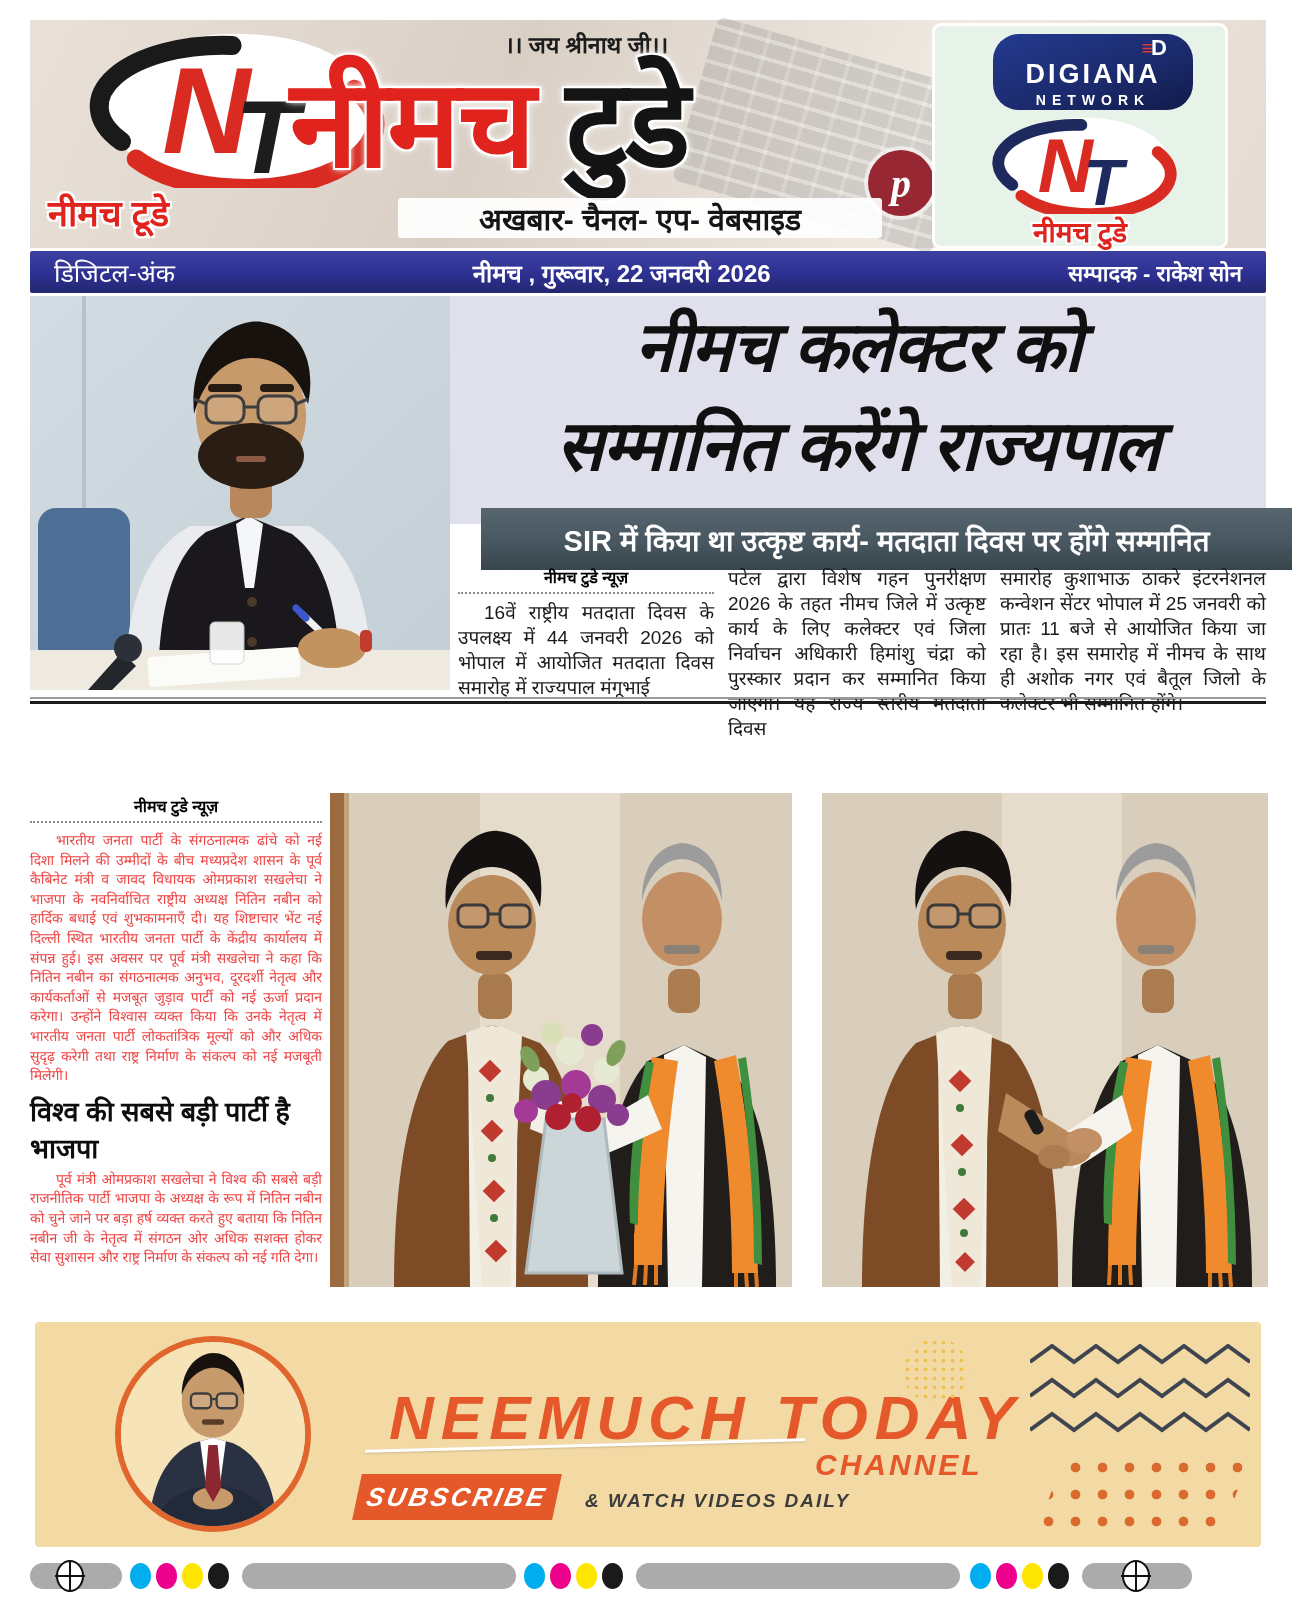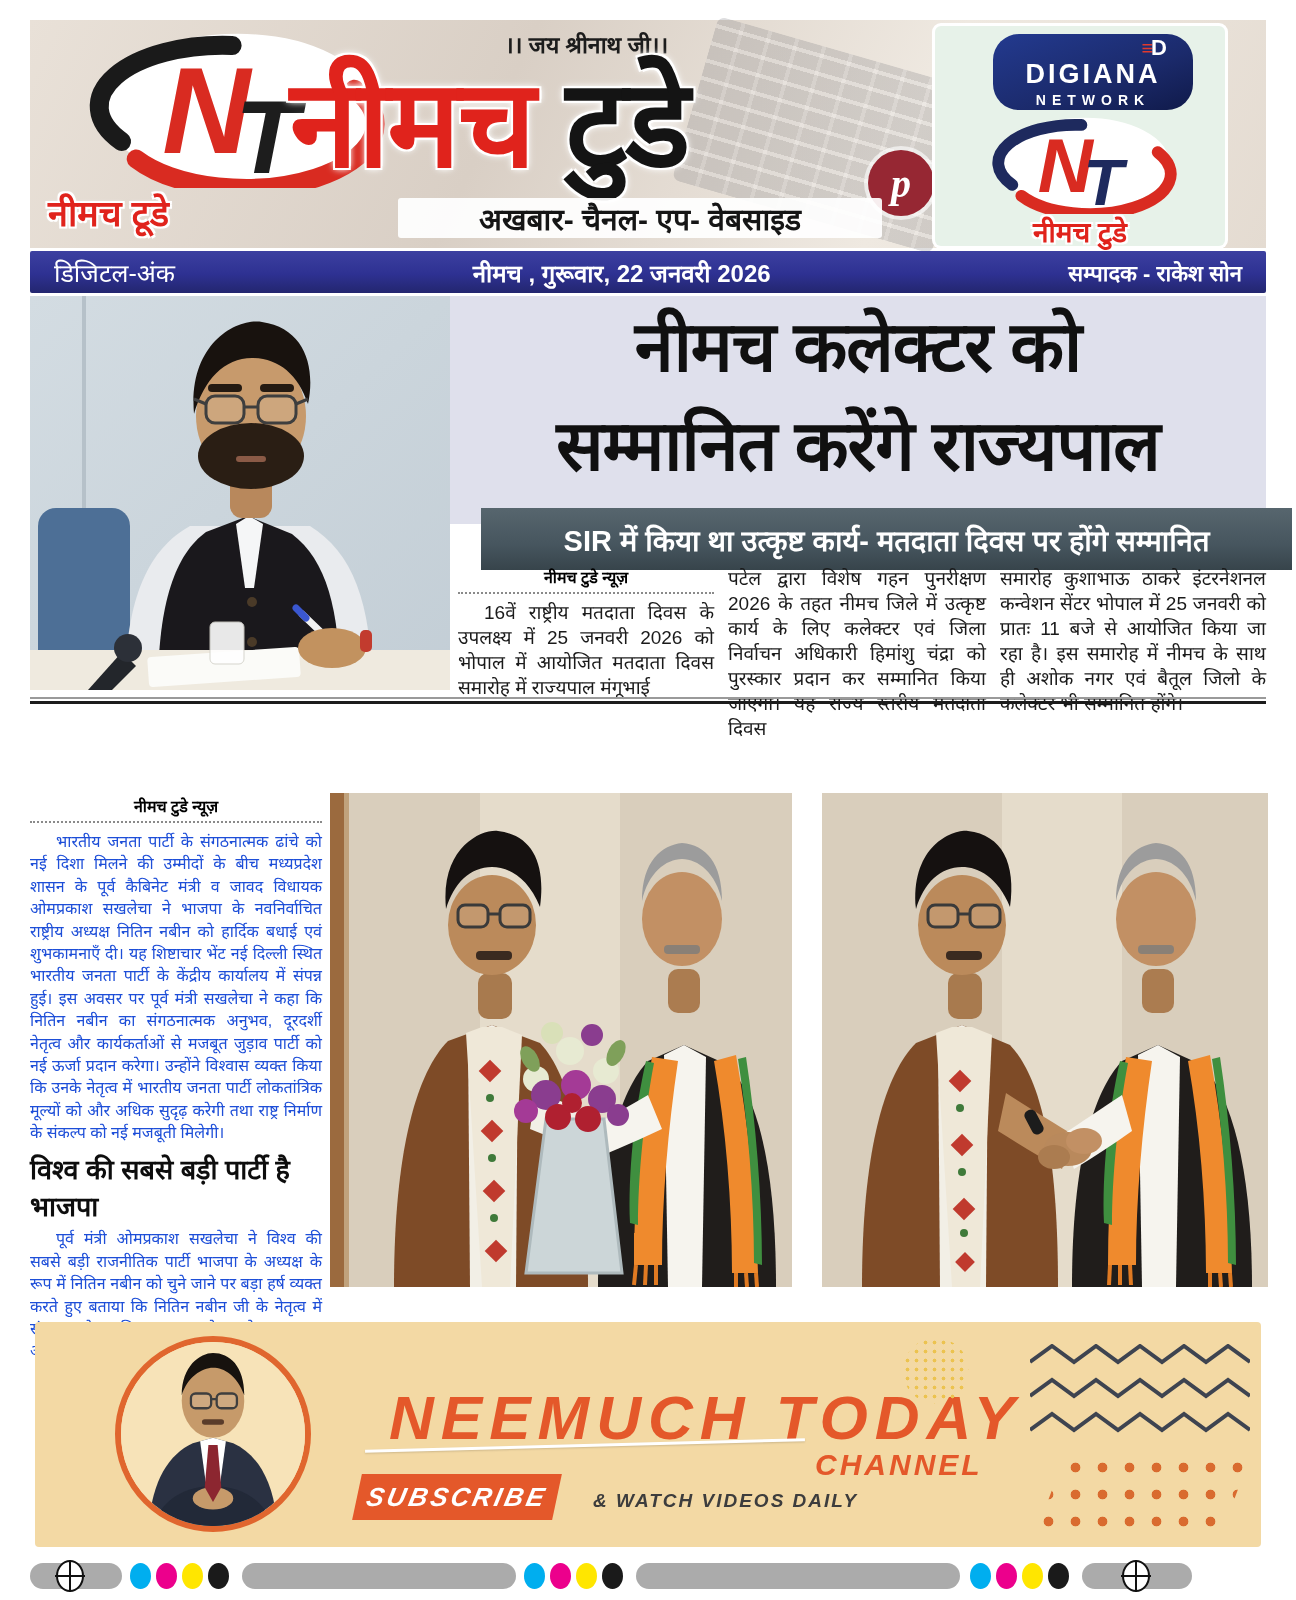--- a/index.html
+++ b/index.html
@@ -53,21 +53,21 @@
   .dotrule{border-top:2px dotted #8a8a8a;}
   .news-col{font-size:19px;line-height:1.32;color:#1a1a1a;text-align:justify;}
   .indent{text-indent:26px;}
   .divider{background:#1c1c1c;}
   .divider2{background:#9a9a9a;}
   
   .headline2{font-size:50px;font-weight:900;white-space:nowrap;letter-spacing:-1px;}
   .headline2 .b{color:#0e0e0e;}
   .headline2 .r{color:var(--accent_red);}
   
-  .story-col{font-size:16px;line-height:1.4;color:#1d4ed8;text-align:justify;}
+  .story-col{font-size:14px;line-height:1.4;color:#ef4444;text-align:justify;}
   .subhead2{font-size:27px;font-weight:900;color:#0d0d0d;padding:6px 0 4px 0;}
   .photo-frame{overflow:hidden;background:#d9cebc;}
   
   .banner{background:var(--banner_bg);border-radius:4px;}
   .banner-title{color:var(--banner_orange);font:italic 900 62px "Liberation Sans",sans-serif;letter-spacing:7px;white-space:nowrap;}
   .banner-strike{background:#fff;transform:rotate(-1.5deg);box-shadow:0 1px 2px rgba(0,0,0,.15);}
   .banner-channel{color:var(--banner_orange);font:italic 900 30px "Liberation Sans",sans-serif;letter-spacing:3px;}
   .banner-watch{color:#3d3d3d;font:italic 700 19px "Liberation Sans",sans-serif;letter-spacing:2px;white-space:nowrap;}
   .subscribe{background:var(--banner_orange);color:#fff;display:flex;align-items:center;justify-content:center;
      font:italic 800 26px "Liberation Sans",sans-serif;letter-spacing:3px;transform:skewX(-12deg);border:none;cursor:pointer;}
@@ -175,32 +175,32 @@
       <rect x="180" y="326" width="34" height="42" rx="5" fill="#ffffff" opacity="0.9" stroke="#d2d1c9"></rect>
       <line x1="272" y1="318" x2="318" y2="362" stroke="#f1f1f1" stroke-width="7" stroke-linecap="round"></line>
       <line x1="266" y1="312" x2="276" y2="322" stroke="#3a57d0" stroke-width="7" stroke-linecap="round"></line>
       <ellipse cx="302" cy="352" rx="34" ry="20" fill="#c2925f"></ellipse>
       <rect x="330" y="334" width="12" height="22" rx="5" fill="#c23b2e"></rect>
       <path d="M58 394 L92 356 L106 370 L82 394 Z" fill="#23262b"></path>
         <circle cx="98" cy="352" r="14" fill="#2c3038"></circle>
     </svg>
   </div>
 
-  <div class="abs lead-bg" style="left:450px;top:296px;width:816px;height:228px;">
+  <div class="abs lead-bg" style="left:450px;top:296px;width:816px;height:228px;font-style:italic;">
     <div class="headline1" style="padding-top:2px;">नीमच कलेक्टर को</div>
     <div class="headline1">सम्मानित करेंगे राज्यपाल</div>
   </div>
   <div class="abs subhead-bar" style="left:481px;top:508px;width:811px;height:62px;">
     <span>SIR में किया था उत्कृष्ट कार्य- मतदाता दिवस पर होंगे सम्मानित</span>
   </div>
 
   <div class="abs" style="left:458px;top:566px;width:256px;height:124px;">
     <div class="byline">नीमच टुडे न्यूज़</div>
     <div class="dotrule" style="margin:4px 0 6px 0;"></div>
-    <div class="news-col indent">16वें राष्ट्रीय मतदाता दिवस के उपलक्ष्य में 25 जनवरी 2026 को भोपाल में आयोजित मतदाता दिवस समारोह में  राज्यपाल   मंगूभाई</div>
+    <div class="news-col indent">16वें राष्ट्रीय मतदाता दिवस के उपलक्ष्य में 44 जनवरी 2026 को भोपाल में आयोजित मतदाता दिवस समारोह में  राज्यपाल   मंगूभाई</div>
   </div>
   <div class="abs news-col" style="left:728px;top:566px;width:258px;height:124px;">पटेल द्वारा विशेष गहन पुनरीक्षण 2026 के तहत नीमच जिले में उत्कृष्ट कार्य के लिए कलेक्टर एवं जिला निर्वाचन अधिकारी हिमांशु चंद्रा को पुरस्कार प्रदान कर सम्मानित किया जाएगा। यह राज्य स्तरीय मतदाता दिवस</div>
   <div class="abs news-col" style="left:1000px;top:566px;width:266px;height:124px;">समारोह कुशाभाऊ ठाकरे इंटरनेशनल कन्वेशन सेंटर भोपाल में 25 जनवरी को प्रातः 11 बजे से आयोजित किया जा रहा है। इस समारोह में नीमच के साथ ही अशोक नगर एवं बैतूल जिलो के कलेक्टर भी सम्मानित होंगे।</div>
 
   <div class="abs divider2" style="left:30px;top:697px;width:1236px;height:2px;"></div>
   <div class="abs divider" style="left:30px;top:701px;width:1236px;height:3px;"></div>
 
 
   <div class="abs" style="left:30px;top:795px;width:292px;height:525px;">
     <div class="byline">नीमच टुडे न्यूज़</div>
@@ -359,21 +359,21 @@
             <rect x="104" y="56" width="22" height="16" rx="5"></rect>
           <line x1="98" y1="62" x2="104" y2="62"></line>
         </g>
         <rect x="88" y="84" width="24" height="6" rx="3" fill="#5a3c2a"></rect>
       </svg>
     </div>
     <div class="abs banner-title" style="left:330px;top:60px;margin-left:24px;">NEEMUCH TODAY</div>
     <div class="abs banner-strike" style="left:330px;top:122px;width:440px;height:3px;"></div>
     <div class="abs banner-channel" style="left:780px;top:126px;">CHANNEL</div>
     <button class="abs subscribe" style="left:322px;top:152px;width:200px;height:46px;">SUBSCRIBE</button>
-    <div class="abs banner-watch" style="left:550px;top:168px;margin-left:8px;">&amp; WATCH VIDEOS DAILY</div>
+    <div class="abs banner-watch" style="left:550px;top:168px;">&amp; WATCH VIDEOS DAILY</div>
     <div class="abs dot-circle" style="left:868px;top:16px;width:66px;height:66px;"></div>
     <svg class="abs" style="left:995px;top:22px;width:220px;height:92px;" viewBox="0 0 220 92">
       <g stroke="#3e4450" stroke-width="4" fill="none">
         <polyline points="0,18 22,2 44,18 66,2 88,18 110,2 132,18 154,2 176,18 198,2 220,18"></polyline>
         <polyline points="0,52 22,36 44,52 66,36 88,52 110,36 132,52 154,36 176,52 198,36 220,52"></polyline>
         <polyline points="0,86 22,70 44,86 66,70 88,86 110,70 132,86 154,70 176,86 198,70 220,86"></polyline>
       </g>
     </svg>
     <div class="abs dots-grid" style="left:1000px;top:132px;width:216px;height:82px;"></div>
   </div>

